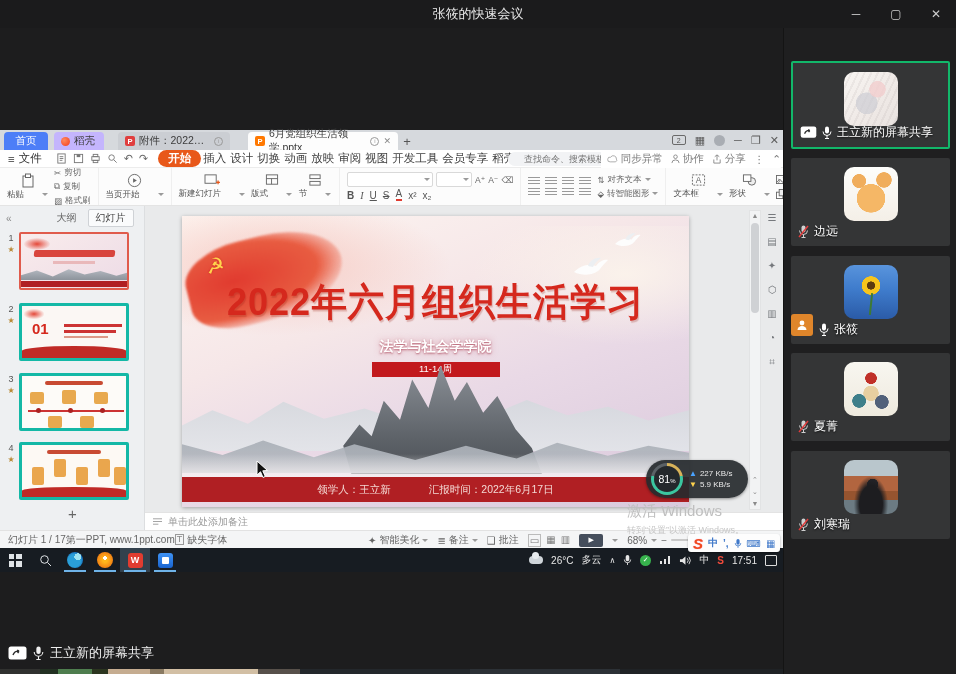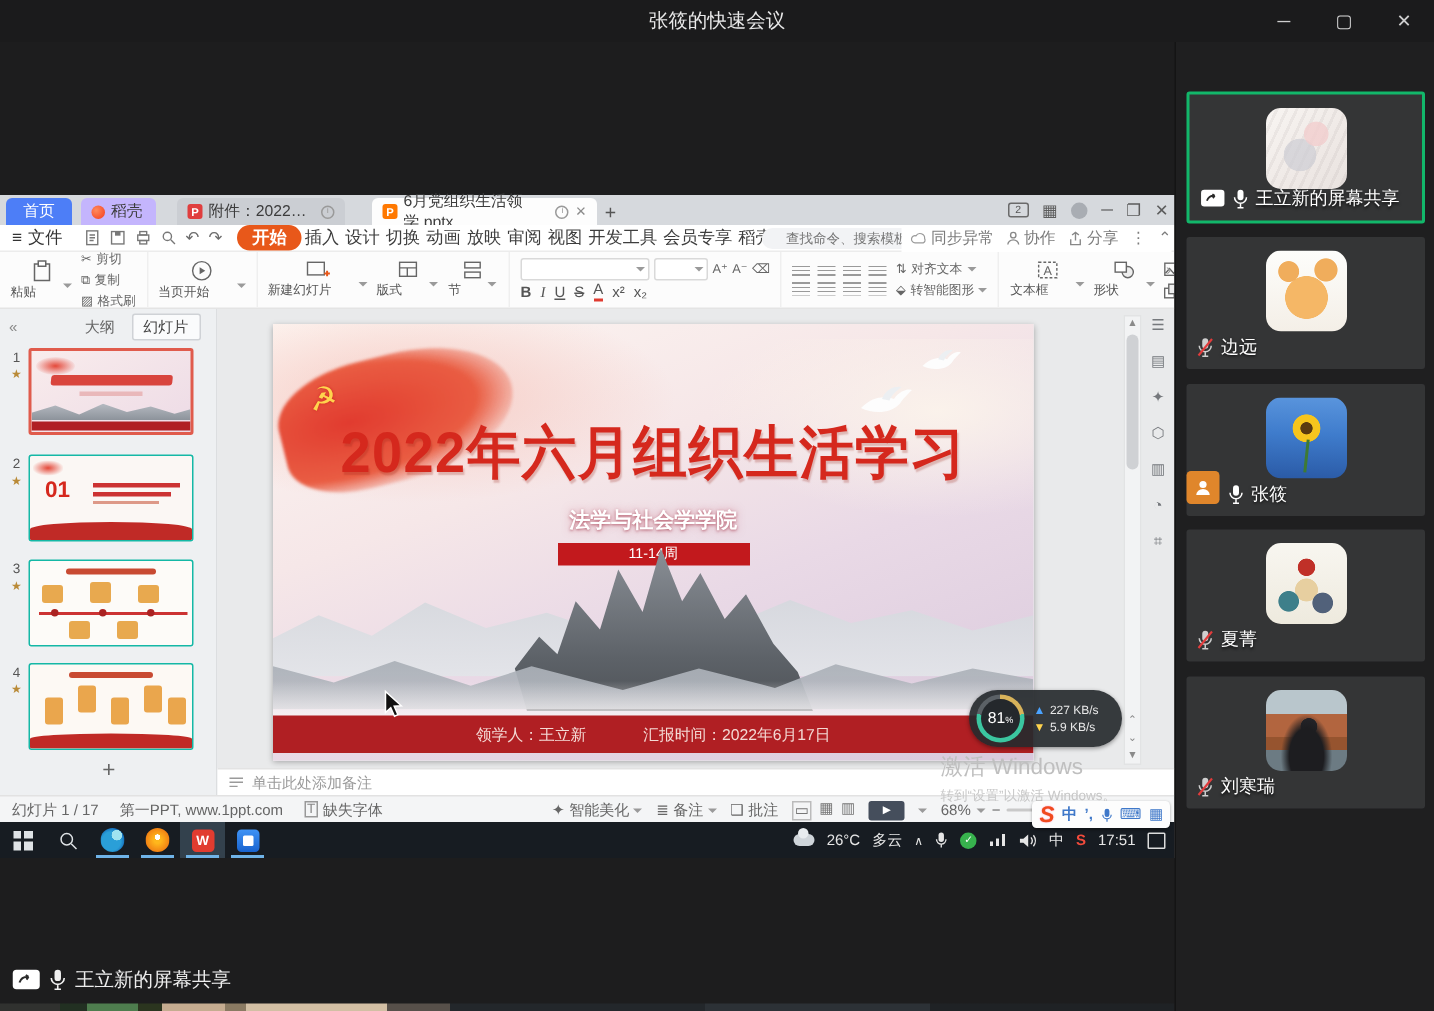--- a/index.html
+++ b/index.html
@@ -44,21 +44,21 @@
   .mi.start{background:#e8581a;color:#fff;border-radius:9px;padding:1px 10px;font-weight:bold}
   .cmd-search{position:absolute;left:508px;top:2px;width:112px;height:14px;border:none;background:#f2f3f5;border-radius:8px;font-size:9px;color:#9a9a9a;padding-left:16px;outline:none}
   .search-glyph{position:absolute;left:512px;top:4px;width:10px;height:10px}
   .mb-right{position:absolute;right:2px;top:0;height:18px;background:#fff;display:flex;align-items:center;gap:8px;font-size:10.5px;color:#7c7c7c;padding-left:6px}
   .mb-right .it{display:flex;align-items:center;gap:3px}
 
   
   .ribbon{position:absolute;left:0;top:38px;width:783px;height:38px;background:#fcfcfc;border-bottom:1px solid #e4e4e4;display:flex;align-items:stretch;overflow:hidden}
   .rgroup{display:flex;align-items:center;gap:6px;padding:2px 7px;border-right:1px solid #efefef}
   .rb-big{display:flex;flex-direction:column;align-items:center;justify-content:center;gap:1px;min-width:34px}
-  .rb-big .lab{font-size:8.5px;color:#555;white-space:nowrap;display:flex;gap:18px}
+  .rb-big .lab{font-size:8.5px;color:#555;white-space:nowrap;display:flex;align-items:center;gap:18px}
   .rb-big svg{display:block}
   .rb-col{display:flex;flex-direction:column;justify-content:center;gap:2px}
   .rb-sm{display:flex;align-items:center;gap:3px;font-size:8.5px;color:#666;white-space:nowrap}
   .caret{width:0;height:0;border-left:3px solid transparent;border-right:3px solid transparent;border-top:3.5px solid #9a9a9a;display:inline-block}
   .fmt-row{display:flex;align-items:center;gap:6px;font-size:10px;color:#555}
   .fmt-row .b{font-weight:bold}.fmt-row .i{font-style:italic;font-family:"Liberation Serif",serif}
   .fmt-row .u{text-decoration:underline}.fmt-row .s{text-decoration:line-through}
   .fmt-row .aa{border-bottom:2px solid #e03b30;line-height:10px}
   .sel{height:15px;border:1px solid #d9d9d9;border-radius:2px;background:#fff;display:flex;align-items:center;justify-content:flex-end;padding:0 2px}
   .ic-lines{width:12px;height:9px;background:repeating-linear-gradient(#9a9a9a 0 1px,transparent 1px 3px)}
@@ -68,21 +68,21 @@
   .wps-body{position:absolute;left:0;top:76px;width:783px;height:324px;display:flex}
   .thumb-panel{position:relative;width:145px;height:324px;background:#eef0f2;border-right:1px solid #dcdee0;flex:none}
   .tp-head{position:absolute;left:0;top:5px;width:145px;height:14px;display:flex;align-items:center;font-size:10px;color:#666}
   .tp-head .back{margin-left:6px;color:#8a8a8a}
   .tp-tabs{margin-left:38px;display:flex;gap:4px;align-items:center}
   .tp-tab{padding:1px 7px}
   .tp-tab.on{background:#fafbfc;border:1px solid #cfd2d6;border-radius:2px;color:#444}
   .thumb-it{position:absolute;left:0;width:145px}
   .thumb-num{position:absolute;left:5px;top:1px;font-size:9px;color:#555;text-align:center;width:12px}
   .thumb-star{position:absolute;left:5px;top:13px;font-size:8px;color:#b98a37;width:12px;text-align:center}
-  .thumb-box{position:absolute;left:19px;top:0;width:110px;height:58px;background:#fff;border:1px solid #14b8a6;border-radius:2px;overflow:hidden}
+  .thumb-box{position:absolute;left:19px;top:0;width:110px;height:58px;background:#fff;border:3px solid #14b8a6;border-radius:2px;overflow:hidden}
   .thumb-box.sel{border:2px solid #e05b4c}
   .tp-add{position:absolute;left:0;bottom:8px;width:145px;text-align:center;color:#666;font-size:15px}
 
   .canvas-col{position:relative;flex:1;display:flex;flex-direction:column}
   .canvas{position:relative;flex:1;background:#e9eaeb}
   .notes-bar{height:18px;background:#ffffff;border-top:1px solid #e3e3e3;display:flex;align-items:center;gap:5px;padding-left:7px;font-size:10px;color:#9a9a9a}
 
   
   .slide{position:absolute;left:37px;top:10px;width:507px;height:291px;background:linear-gradient(160deg,#fdf6f2 0%,#f6e7e8 35%,#e9d9e6 60%,#d9c9dc 100%);box-shadow:0 1px 4px rgba(0,0,0,.3);overflow:hidden}
   .cloud1{position:absolute;left:-30px;top:-20px;width:300px;height:140px;background:radial-gradient(ellipse at 40% 50%,rgba(246,197,188,.85),rgba(246,197,188,0) 70%);}
@@ -101,21 +101,21 @@
   .slide-footer .f{color:#f4d9d4;font-size:10.5px}
 
   
   .vscroll{position:absolute;right:22px;top:4px;width:12px;height:300px;background:#f2f3f4;border:1px solid #e2e3e4;display:flex;flex-direction:column;align-items:center;font-size:7px;color:#8a8a8a}
   .vscroll .thumbbar{width:8px;height:90px;background:#cfd1d4;border-radius:4px;margin-top:4px}
   .vs-bottom{position:absolute;bottom:2px;display:flex;flex-direction:column;gap:4px;align-items:center}
   .right-strip{position:absolute;right:2px;top:6px;width:18px;display:flex;flex-direction:column;gap:13px;align-items:center;color:#76797d;font-size:10px}
 
   
   .statusbar{position:absolute;left:0;top:400px;width:783px;height:18px;background:#f4f5f6;border-top:1px solid #e2e2e2;display:flex;align-items:center;font-size:10px;color:#666}
-  .statusbar .lft{display:flex;align-items:flex-start;gap:14px;padding-left:8px}
+  .statusbar .lft{display:flex;align-items:flex-start;padding-left:8px}
   .statusbar .rgt{position:absolute;right:86px;top:0;height:18px;display:flex;align-items:center;gap:9px}
   .viewics{display:flex;gap:5px;color:#777;font-size:10px}
   .playbtn{width:24px;height:13px;background:#454e5c;border-radius:2px;color:#fff;font-size:7px;display:flex;align-items:center;justify-content:center;gap:2px}
   .zoomc{display:flex;align-items:center;gap:4px;color:#666}
   .zslider{width:26px;height:2px;background:#c9c9c9;border-radius:1px}
 
   
   .watermark{position:absolute;left:627px;top:372px;color:#bfbfbf;pointer-events:none}
   .watermark .l1{font-size:15px}
   .watermark .l2{font-size:9px;margin-top:3px;color:#c7c7c7}

